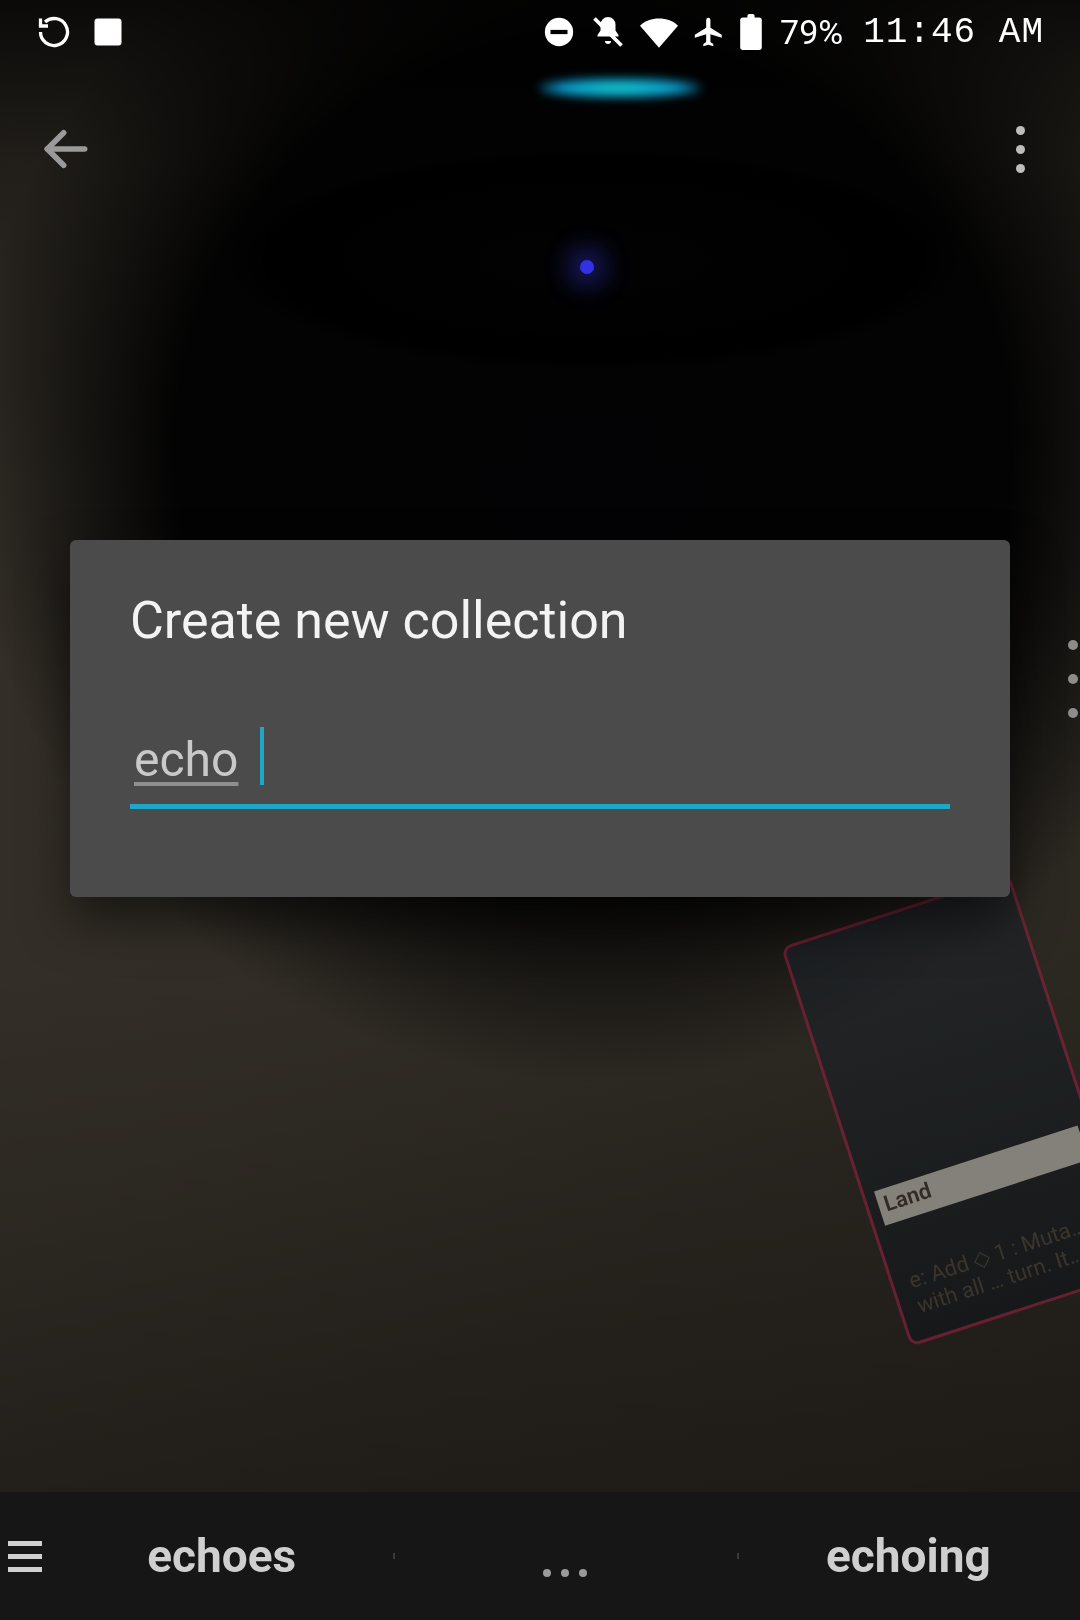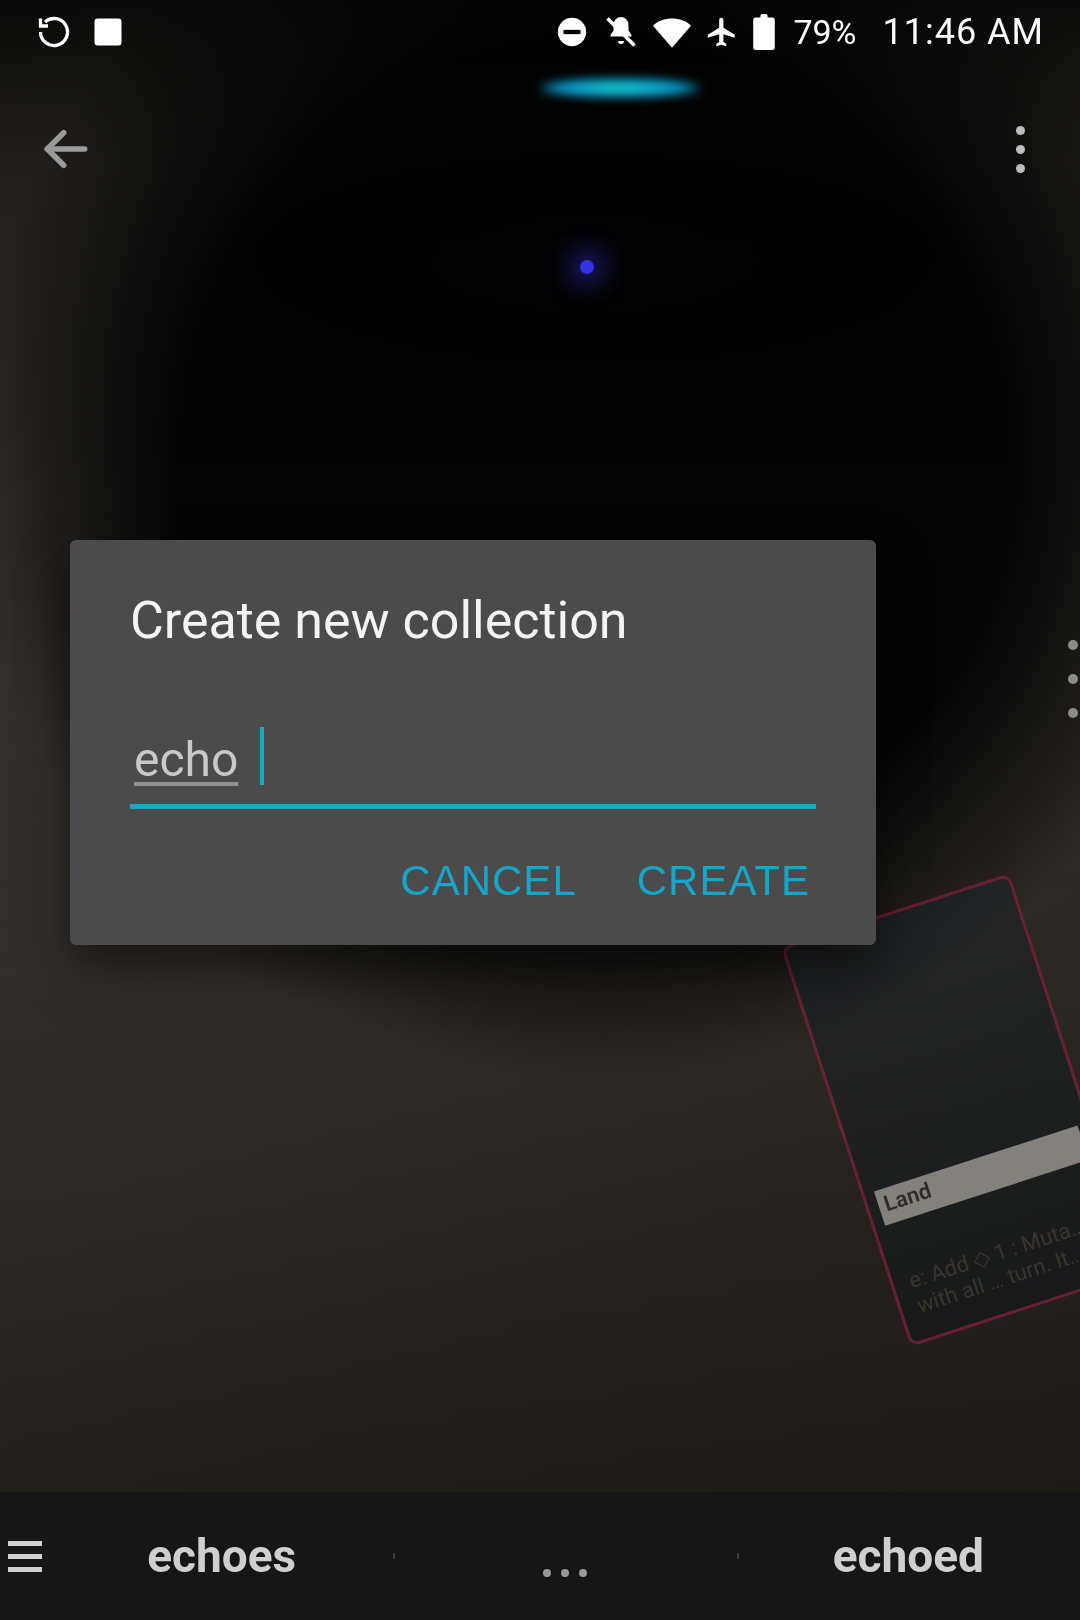--- a/index.html
+++ b/index.html
@@ -38,38 +38,38 @@
   
   .statusbar {
     position: absolute; top:0; left:0; right:0; height:64px;
     display:flex; align-items:center; justify-content:space-between;
     padding: 0 36px; color:#fff; font-size:34px; font-weight:400;
     z-index:3;
   }
   .status-left, .status-right { display:flex; align-items:center; gap:18px; }
   .status-right { gap:14px; }
   .icon { display:inline-flex; align-items:center; justify-content:center; }
-  .status-time { font-size:36px; letter-spacing:1px; margin-left:12px;}
+  .status-time { font-size:36px; letter-spacing:1px; margin-left:6px;font-family:Liberation Mono, monospace;}
   .status-pct { font-size:34px; margin-left:4px;}
 
   
   .appbar {
     position:absolute; top:64px; left:0; right:0; height:170px;
     display:flex; align-items:center; justify-content:space-between;
     padding: 0 30px; z-index:3;
   }
   .back-btn { width:72px; height:72px; display:flex; align-items:center; justify-content:center; color:#aaa; }
   .overflow-btn { width:60px; height:72px; display:flex; flex-direction:column; align-items:center; justify-content:center; gap:10px; }
   .overflow-btn span { width:9px; height:9px; background:#bdbdbd; border-radius:50%; }
 
   
   .scrim { position:absolute; inset:0; background:rgba(0,0,0,0.0); z-index:4; }
   .dialog {
     position:absolute; z-index:5;
-    left:70px; top:540px; width:806px;
+    left:70px; top:540px; width:940px;
     background:#4b4b4b; border-radius:6px;
     box-shadow:0 24px 48px rgba(0,0,0,0.5);
     padding: 50px 60px 40px 60px;
     color:#eeeeee;
   }
   .dialog h2 {
     font-size:52px; font-weight:400; color:#f3f3f3; margin-bottom:80px;
   }
   .field-wrap { position:relative; margin-bottom:48px; }
   .text-input {
@@ -224,40 +224,36 @@
       <span></span>
   </div>
 
   <div class="scrim"></div>
   <div class="dialog">
     <h2>Create new collection</h2>
     <div class="field-wrap">
       <span class="underline-word" style="position:absolute; left:4px; top:0; font-size:48px; color:#c9c9c9;">echo</span>
       <input class="text-input" type="text" style="color: transparent; caret-color: transparent;" value="echo">
       <div class="caret"></div>
-    </div>
-    <div class="actions">
-      <button>CANCEL</button>
-      <button>CREATE</button>
     </div>
   </div>
 
   <div class="kbbar">
     <div class="kb-left">
       <div class="hamburger">
           <span></span>
           <span></span>
           <span></span>
         </div>
     </div>
     <div class="suggestions">
       <div class="sugg">echoes</div>
       <div class="sugg">
         <div class="dots-under">
             <span></span>
             <span></span>
             <span></span>
           </div>
       </div>
-      <div class="sugg">echoed</div>
+      <div class="sugg">echoing</div>
     </div>
   </div>
 </div>
 
 </body></html>

